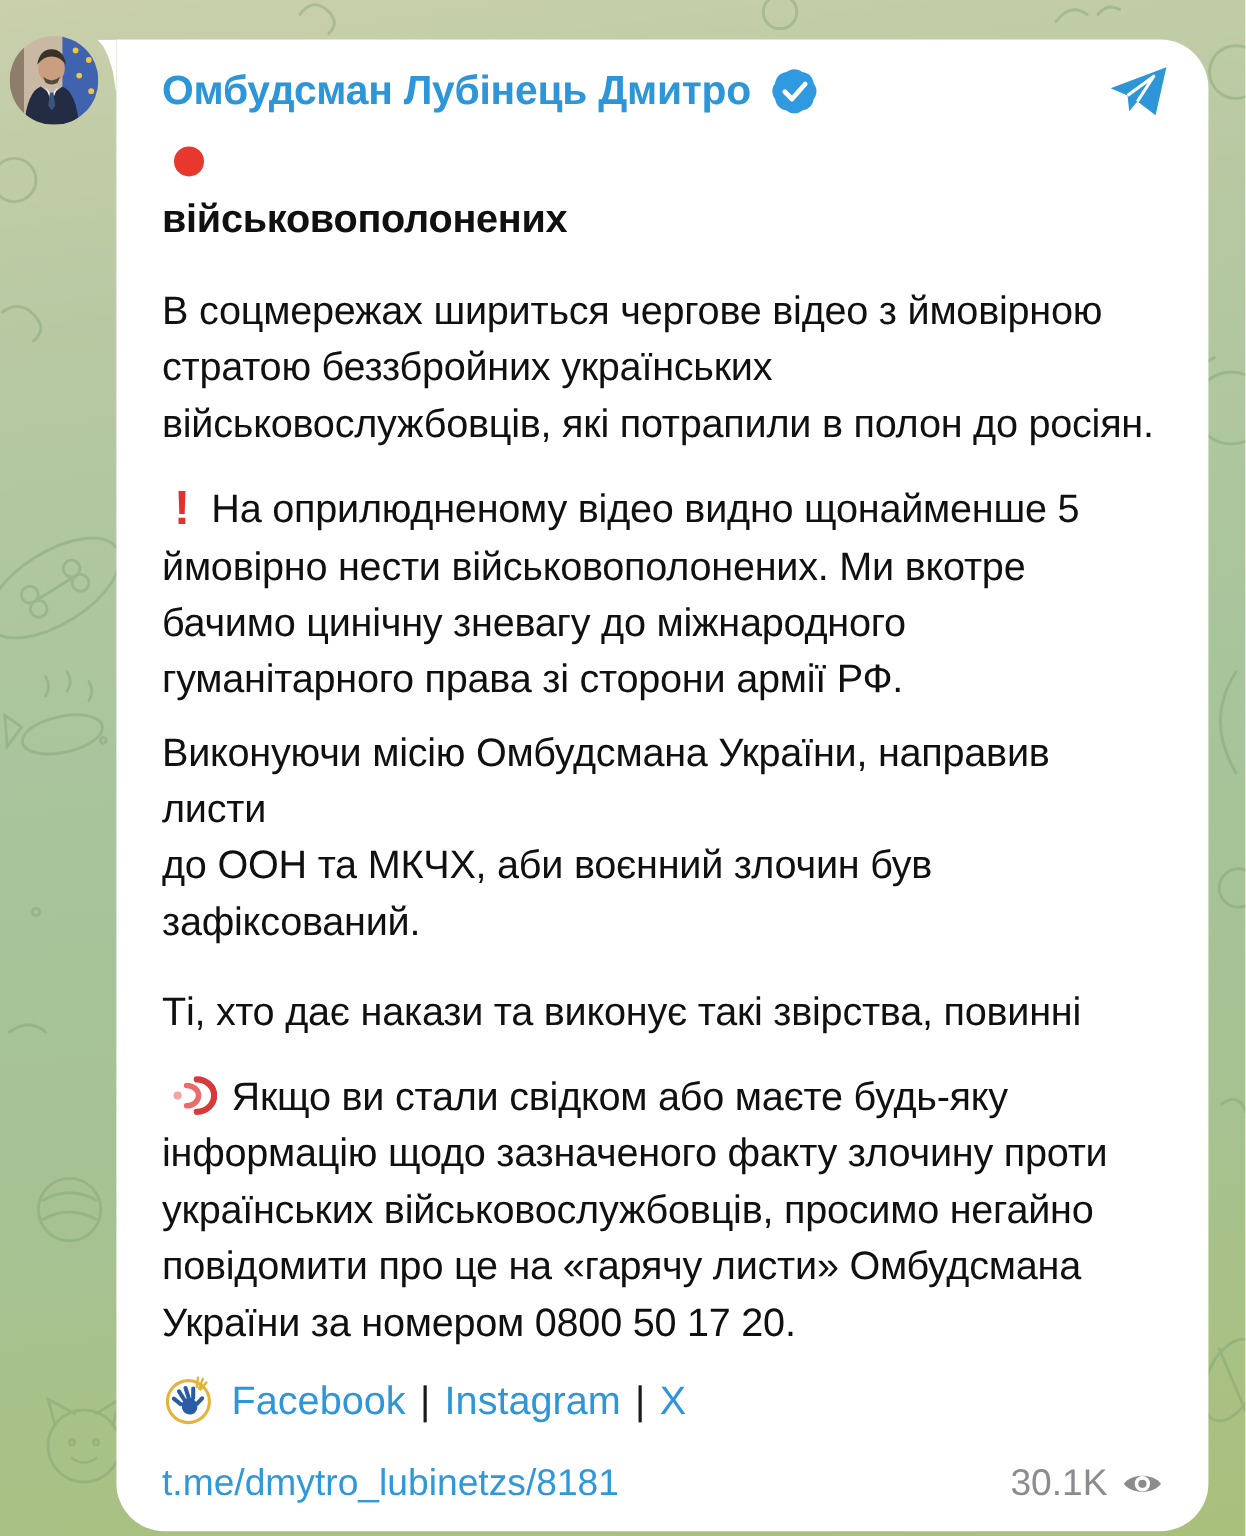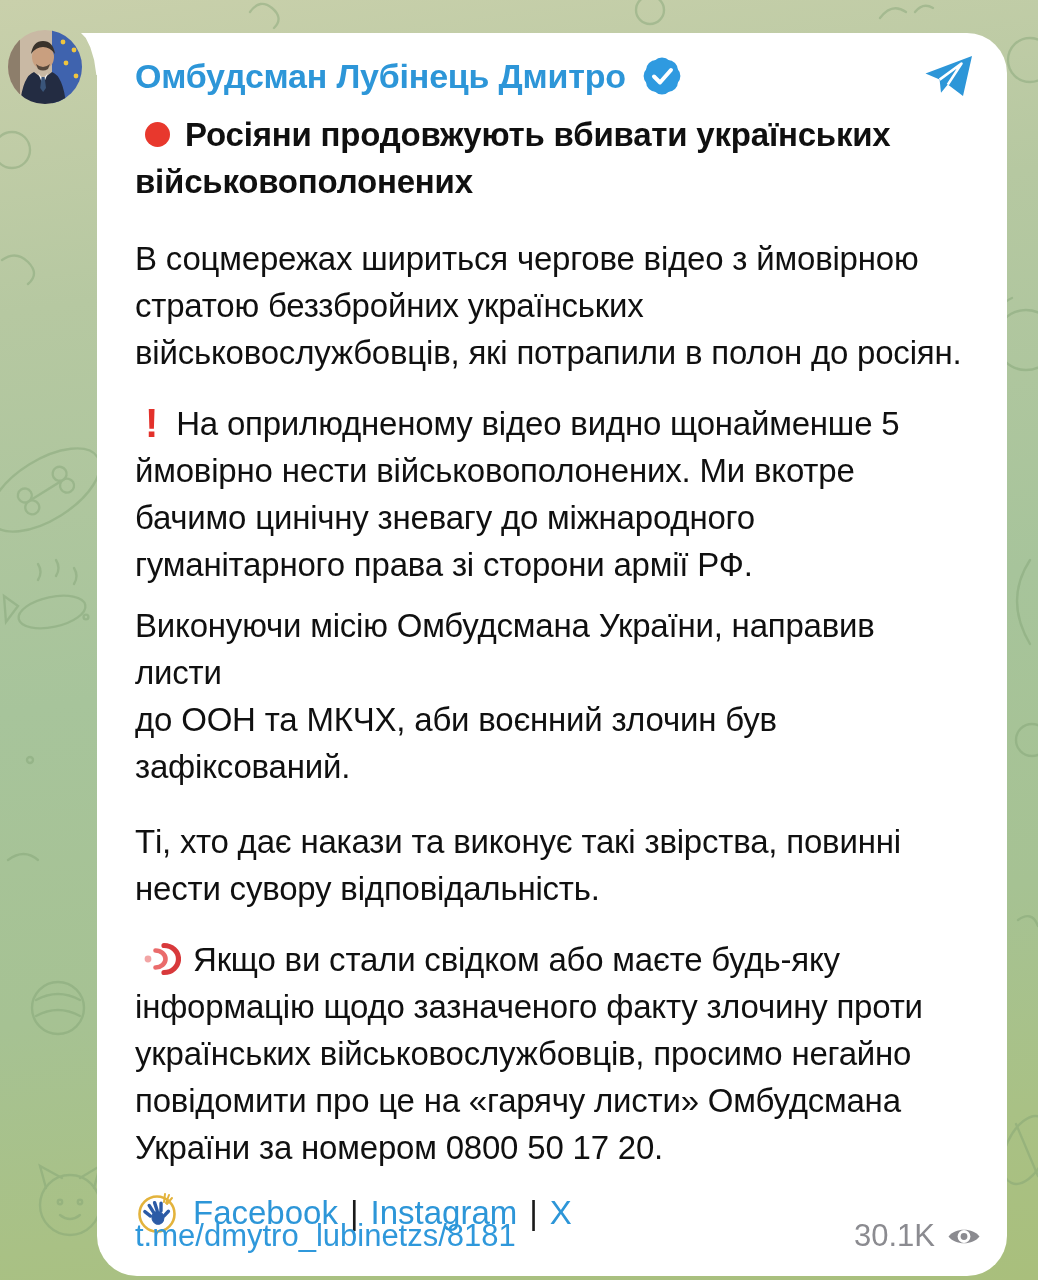--- a/index.html
+++ b/index.html
@@ -47,21 +47,21 @@
   .u { text-underline-offset:5px; text-decoration-thickness:2px; }
   .excl { color:#e3312b; font-weight:900; font-size:40px; margin:0 18px 0 10px; vertical-align:-2px; }
   .sound-icon { display:inline-block; width:38px; height:36px; margin:0 12px 0 8px; vertical-align:-6px; }
 
   .links-row { margin-top:20px; display:flex; align-items:center; font-size:33px; }
   .logo { width:44px; height:44px; margin-right:14px; flex:0 0 auto; }
   .social-link { color:#2d96d8; font-weight:500; cursor:pointer; text-decoration:none; }
   .sep { color:#1a1a1a; margin:0 12px; font-weight:500; }
 
   .footer-row {
-    position:absolute; left:38px; right:26px; bottom:22px;
+    position:absolute; left:38px; right:38px; bottom:22px;
     display:flex; align-items:center; justify-content:space-between;
   }
   .permalink { color:#2f98db; font-size:31px; cursor:pointer; text-decoration:none; }
   .meta { display:flex; align-items:center; color:#8b8b90; font-size:31px; gap:12px; }
   .eye-icon { width:34px; height:23px; }
 </style>
 </head>
 <body>
 
 <div class="stage">
@@ -135,21 +135,21 @@
             <path d="M12 20.5 L18 26.5 L29 14" stroke="#fff" stroke-width="4" fill="none" stroke-linecap="round" stroke-linejoin="round"></path>
           </svg>
       </span>
       <svg class="plane" viewBox="0 0 50 44">
         <path d="M1.5 18.5 L48 1 L39 41 L23.8 29.6 L17 37.8 L15.6 24.6 Z" fill="#2d96d8"></path>
         <path d="M15.6 24.6 L37.5 8.5 L23.8 29.6" stroke="#ffffff" stroke-width="2.6" fill="none" stroke-linejoin="round"></path>
       </svg>
     </div>
 
     <div class="headline">
-      <div><span class="red-dot"></span><span>Росіяни продовжують вбивати українських</span></div>
+      <div><span class="red-dot"></span></div>
       <div>військовополонених</div>
     </div>
 
     <div class="para p1">
       <div>В соцмережах шириться чергове відео з ймовірною</div>
       <div>стратою беззбройних українських</div>
       <div>військовослужбовців, які потрапили в полон до росіян.</div>
     </div>
 
     <div class="para p2">
@@ -160,21 +160,20 @@
     </div>
 
     <div class="para p3">
       <div>Виконуючи місію Омбудсмана України, направив листи</div>
       <div>до ООН та МКЧХ, аби воєнний злочин був</div>
       <div>зафіксований.</div>
     </div>
 
     <div class="para p4">
       <div>Ті, хто дає накази та виконує такі звірства, повинні</div>
-      <div>нести сувору відповідальність.</div>
     </div>
 
     <div class="para p5">
       <div>
         <svg class="sound-icon" viewBox="0 0 38 36">
           <circle cx="5" cy="18" r="3.4" fill="#f2a5a5"></circle>
           <path d="M12.5 9.5 a10 8.5 0 0 1 0 17" stroke="#ea6b6b" stroke-width="4.6" fill="none" stroke-linecap="round"></path>
           <path d="M21 4.5 a14.5 13.5 0 0 1 0 27" stroke="#d8393b" stroke-width="5.2" fill="none" stroke-linecap="round"></path>
         </svg><span>Якщо ви стали свідком або маєте будь-яку</span>
       </div>

